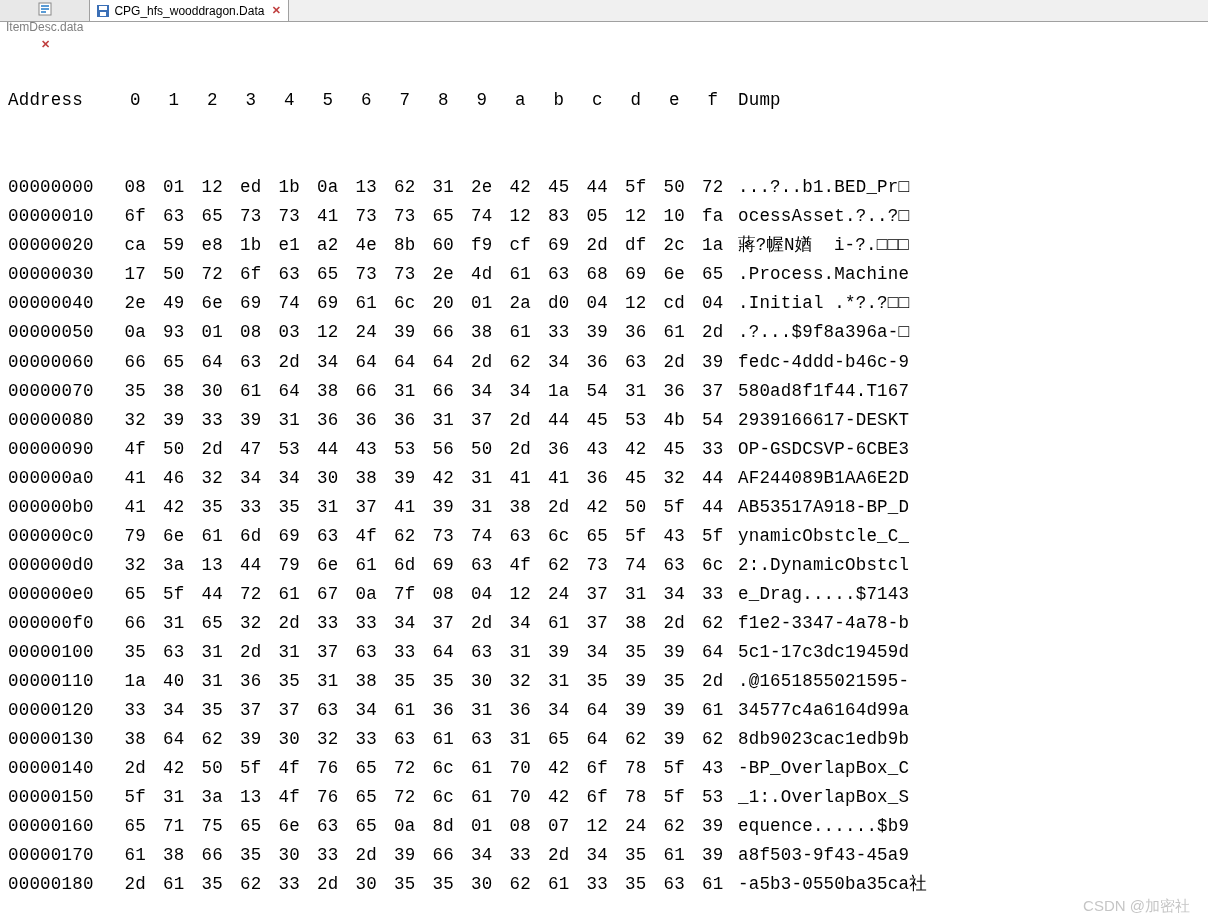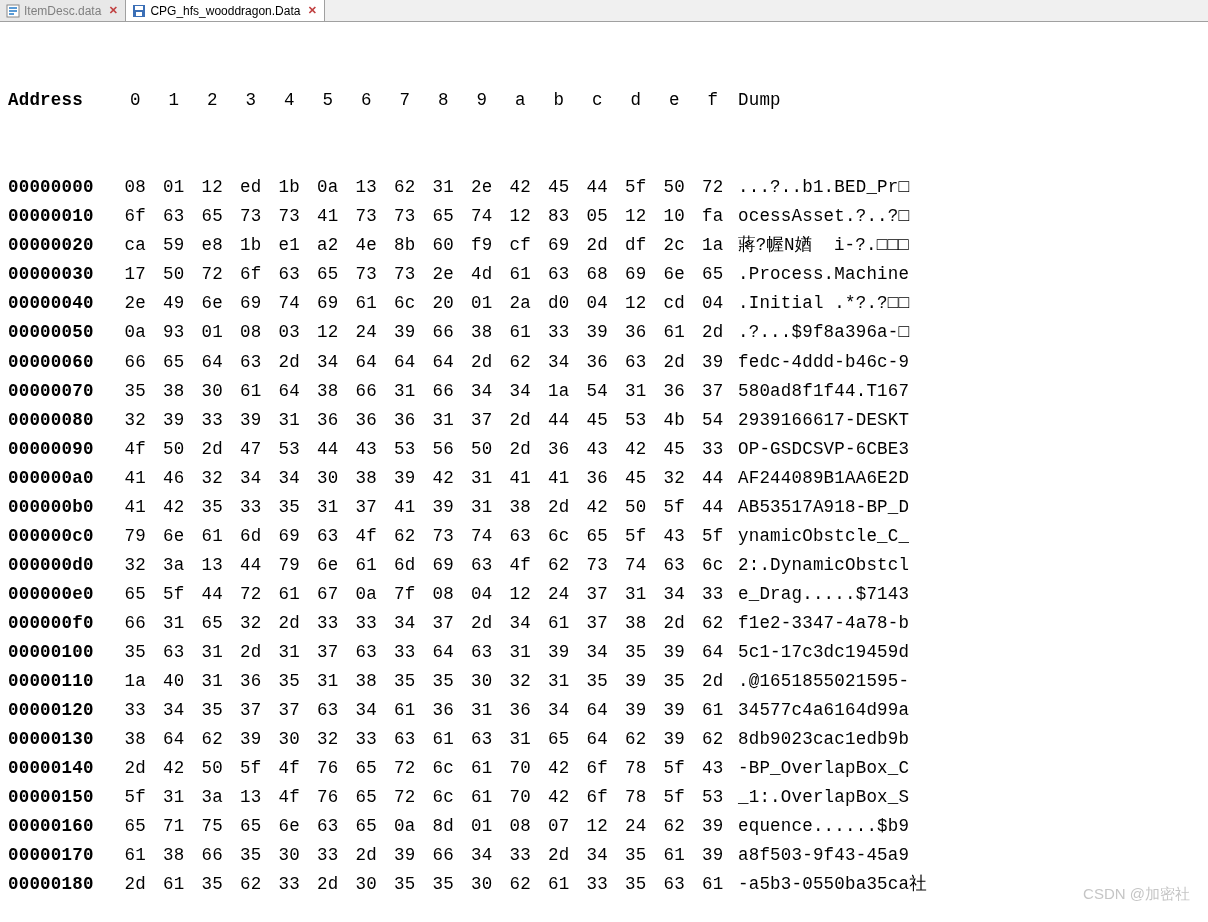--- a/index.html
+++ b/index.html
@@ -20,48 +20,48 @@
   }
   .tab {
     display: flex;
     align-items: center;
     padding: 2px 6px;
     border-right: 1px solid #a0a0a0;
     background: #f5f5f5;
     gap: 4px;
     cursor: pointer;
   }
-  .tab.inactive { color: #808080; background: #e8e8e8; }
+  .tab.inactive { color: #808080; background: #e8e8e8; flex-direction: column; }
   .tab.active { background: #ffffff; }
   .tab-icon {
     width: 14px; height: 14px;
     display: inline-flex; align-items: center; justify-content: center;
   }
   .tab-close {
     width: 12px; height: 12px;
     display: inline-flex; align-items: center; justify-content: center;
     color: #c04040; font-weight: bold; font-size: 11px;
     margin-left: 2px;
   }
   .hex-view {
     padding: 6px 8px;
     line-height: 1.66;
     letter-spacing: 0.2px;
     white-space: pre;
     font-size: 17.5px;
   }
   .header-row { display: flex; }
   .data-row { display: flex; }
-  .col-addr { width: 108px; flex-shrink: 0; font-weight: bold; }
+  .col-addr { width: 108px; flex-shrink: 0; }
   .col-hex { width: 38.5px; text-align: center; flex-shrink: 0; }
   .col-dump { padding-left: 6px; flex-shrink: 0; font-family: Liberation Mono, monospace; }
   .watermark {
     position: absolute;
     right: 18px;
-    bottom: 18px;
+    bottom: 6px;
     font-family: 'Microsoft YaHei', sans-serif;
     font-size: 15px;
     color: rgba(150,150,150,0.55);
   }
 </style>
 </head>
 <body>
 
 <div class="tab-bar">
   <div class="tab inactive">

